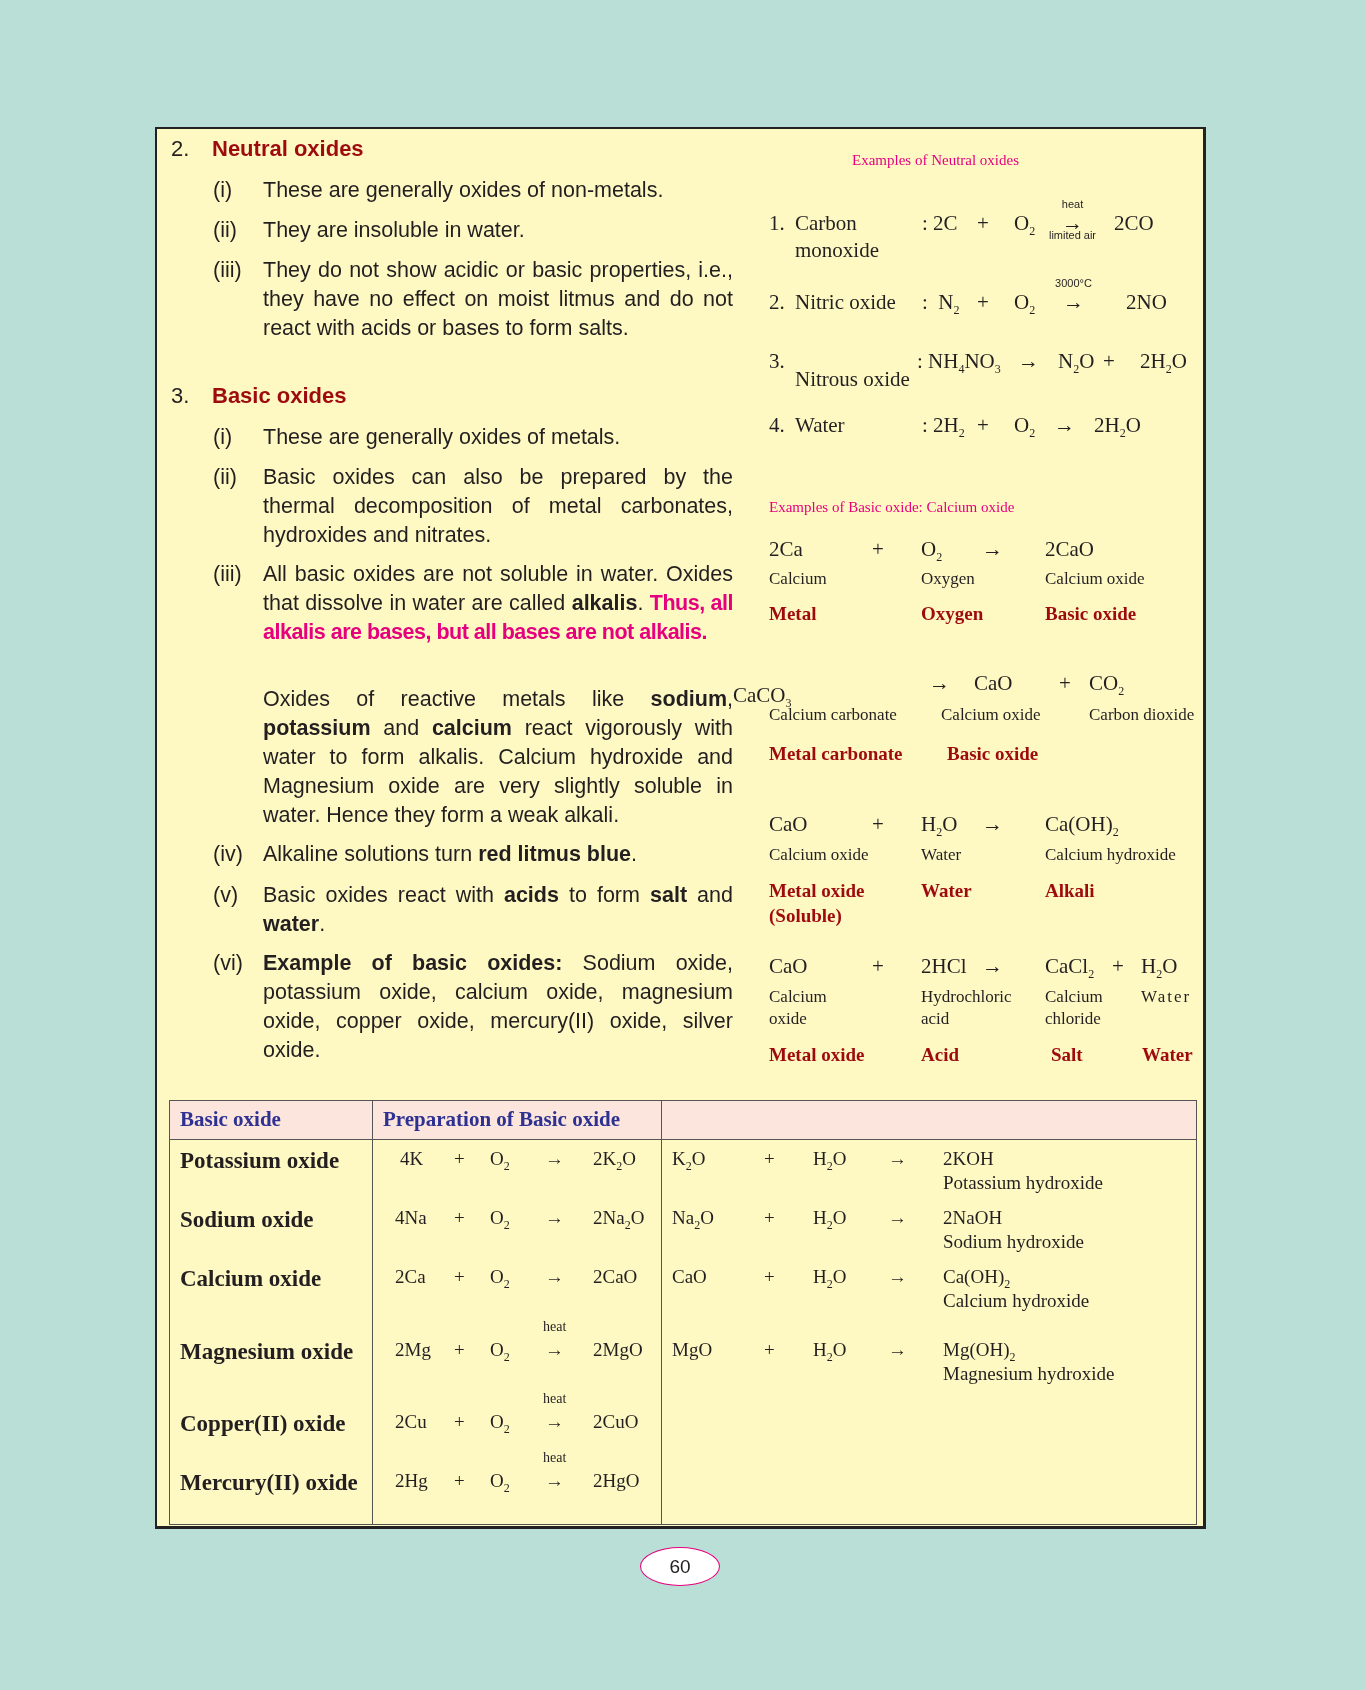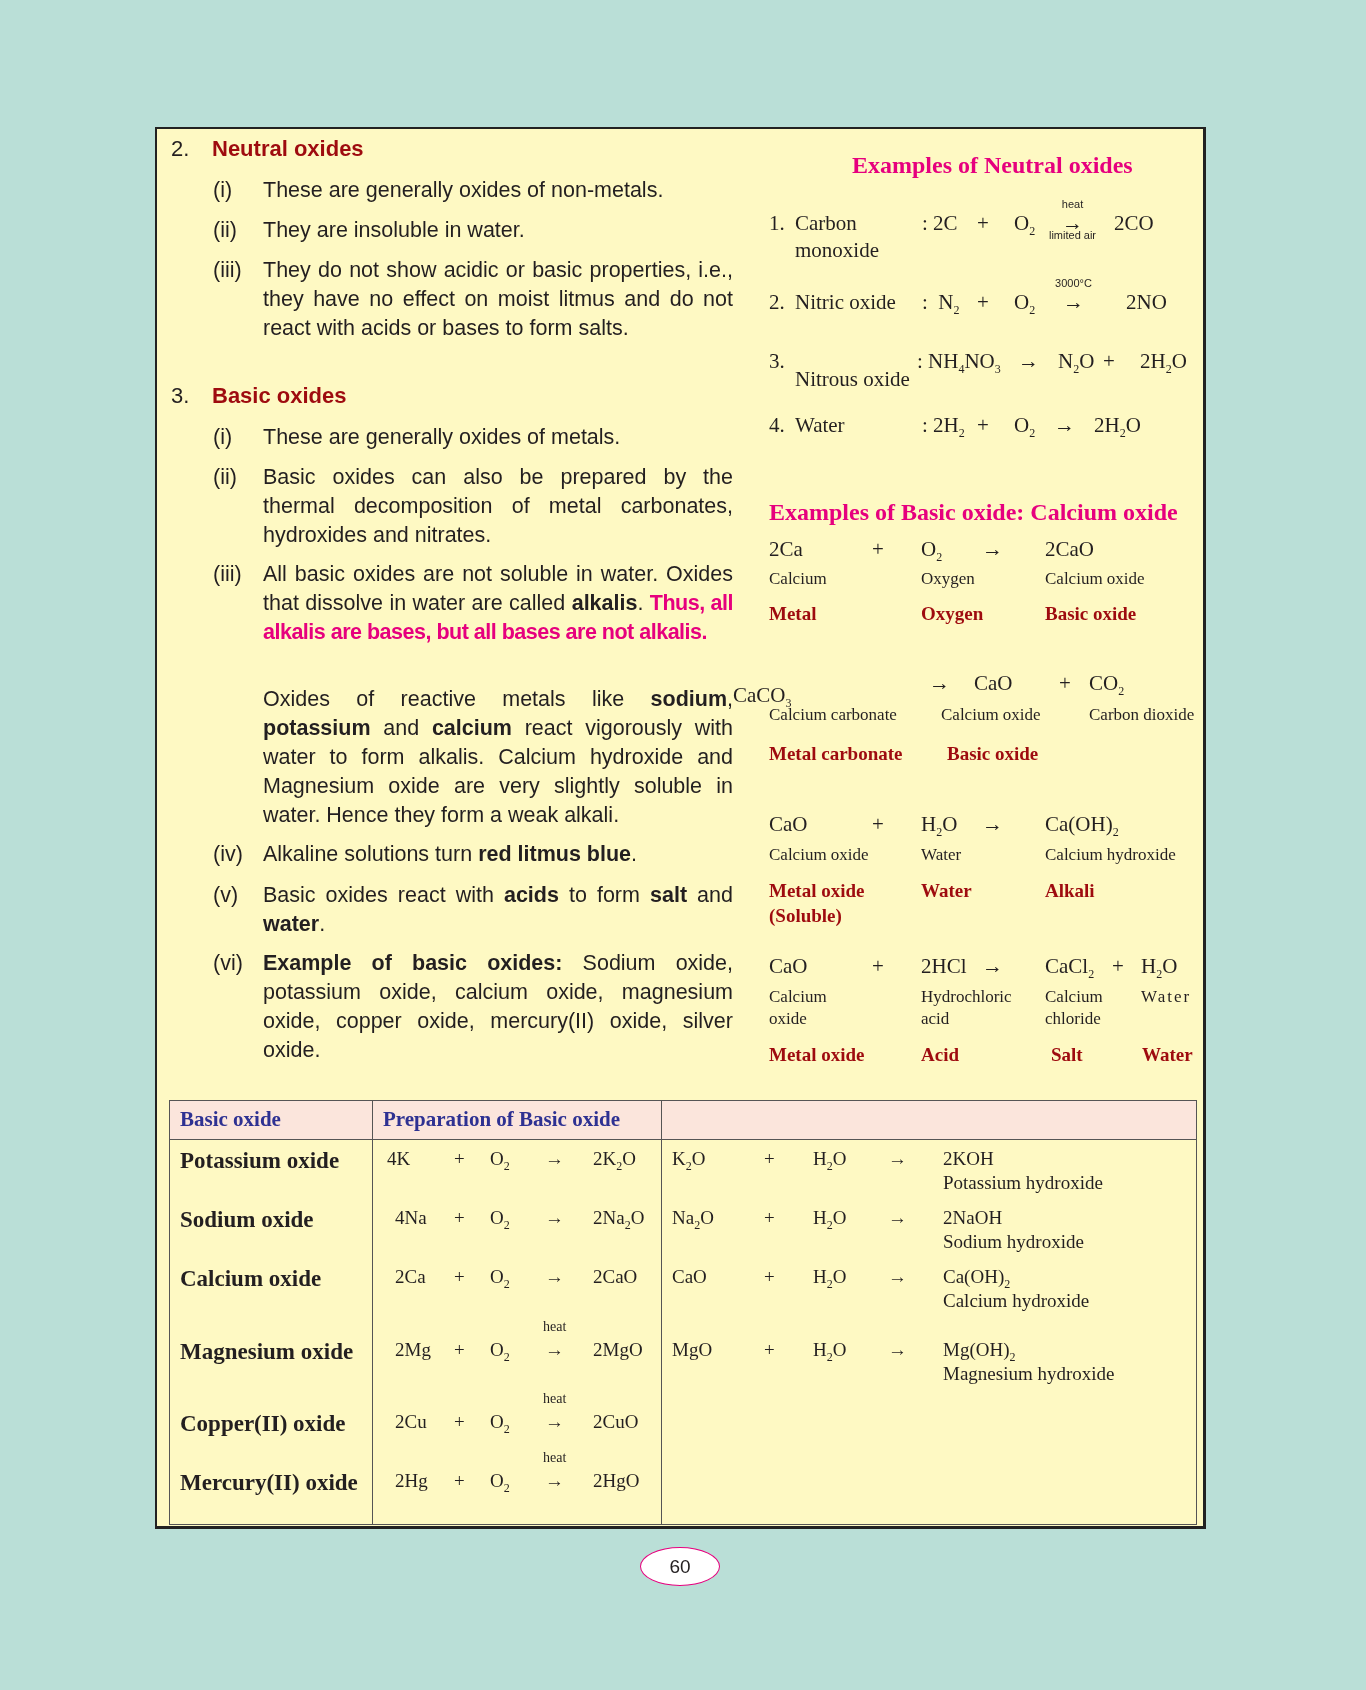--- a/index.html
+++ b/index.html
@@ -12,21 +12,21 @@
   .sec { font-size:22px; position:absolute; left:14px; }
   .sec .num { display:inline-block; width:41px; }
   .sec .ttl { color:#9e0b0f; font-weight:bold; }
   .item { position:absolute; left:56px; width:520px; font-size:21.5px; line-height:29px; }
   .item .rn { position:absolute; left:0; top:0; }
   .item .tx { margin-left:50px; text-align:justify; text-align-last:left; }
   .item.cont .tx { letter-spacing:0; }
   .b { font-weight:bold; }
   .pink { color:#e6007e; font-weight:bold; letter-spacing:-0.5px; }
   
-  .rhead { position:absolute; font-weight:bold; color:#e6007e; font-size:24px; }
+  .rhead { position:absolute; font-weight:normal; color:#e6007e; font-size:15px; }
   .eq { position:absolute; font-size:21px; white-space:nowrap; }
   .eqc { position:absolute; font-size:21px; white-space:nowrap; }
   .lbl { position:absolute; font-size:17px; white-space:nowrap; }
   .red { position:absolute; font-size:19px; font-weight:bold; color:#9e0b0f; white-space:nowrap; }
   sub { font-size:12px; vertical-align:-5px; line-height:0; }
   .arr-stack { display:inline-block; position:relative; text-align:center; }
   .arr-top { position:absolute; left:50%; transform:translateX(-50%); font-family:"Liberation Sans", sans-serif; font-size:11px; top:-13px; white-space:nowrap; }
   .arr-bot { position:absolute; left:50%; transform:translateX(-50%); font-family:"Liberation Sans", sans-serif; font-size:11px; top:18px; white-space:nowrap; }
   
   .tbl { position:absolute; left:12px; top:971px; width:1028px; height:425px; border:1.5px solid #555; box-sizing:border-box; }
@@ -209,21 +209,21 @@
   <div class="tbl">
     <div class="thead">
       <span class="th" style="left:10px;">Basic oxide</span>
       <span class="th" style="left:213px;">Preparation of Basic oxide</span>
     </div>
     <div class="vline" style="left:202px;"></div>
     <div class="vline" style="left:491px;"></div>
     <div id="tbody">
         <div>
           <span class="tc bold" style="left: 10px; top: 47px;">Potassium oxide</span>
-          <span class="tc" style="left: 217px; top: 47px; text-align: center;">4K</span>
+          <span class="tc" style="left: 230px; top: 47px; text-align: center;">4K</span>
           <span class="tc" style="left: 284px; top: 47px;">+</span>
           <span class="tc" style="left: 320px; top: 47px;">O<sub>2</sub></span>
           <span class="tc" style="left: 375px; top: 47px;">→</span>
           <span class="tc" style="left: 423px; top: 47px;">2K<sub>2</sub>O</span>
           <span class="tc" style="left: 502px; top: 47px;">K<sub>2</sub>O</span>
           <span class="tc" style="left: 594px; top: 47px;">+</span>
           <span class="tc" style="left: 643px; top: 47px;">H<sub>2</sub>O</span>
           <span class="tc" style="left: 718px; top: 47px;">→</span>
           <span class="tc" style="left: 773px; top: 47px;">2KOH</span>
           <span class="tc" style="left: 773px; top: 71px;">Potassium hydroxide</span>

